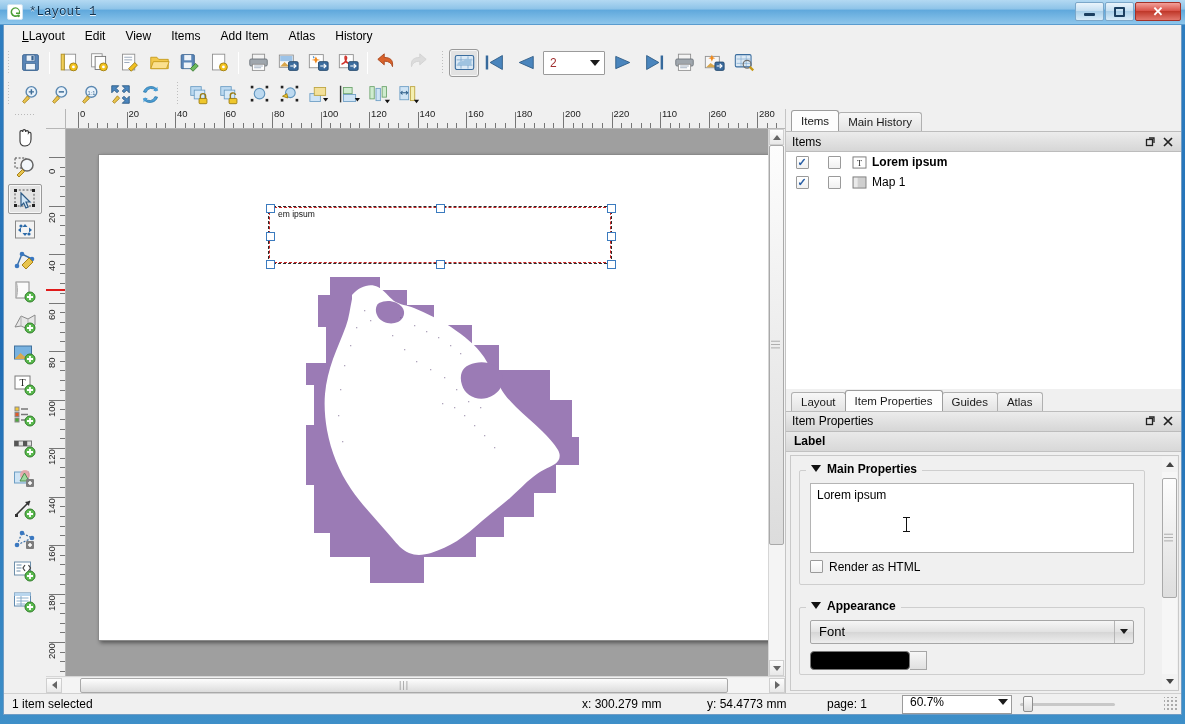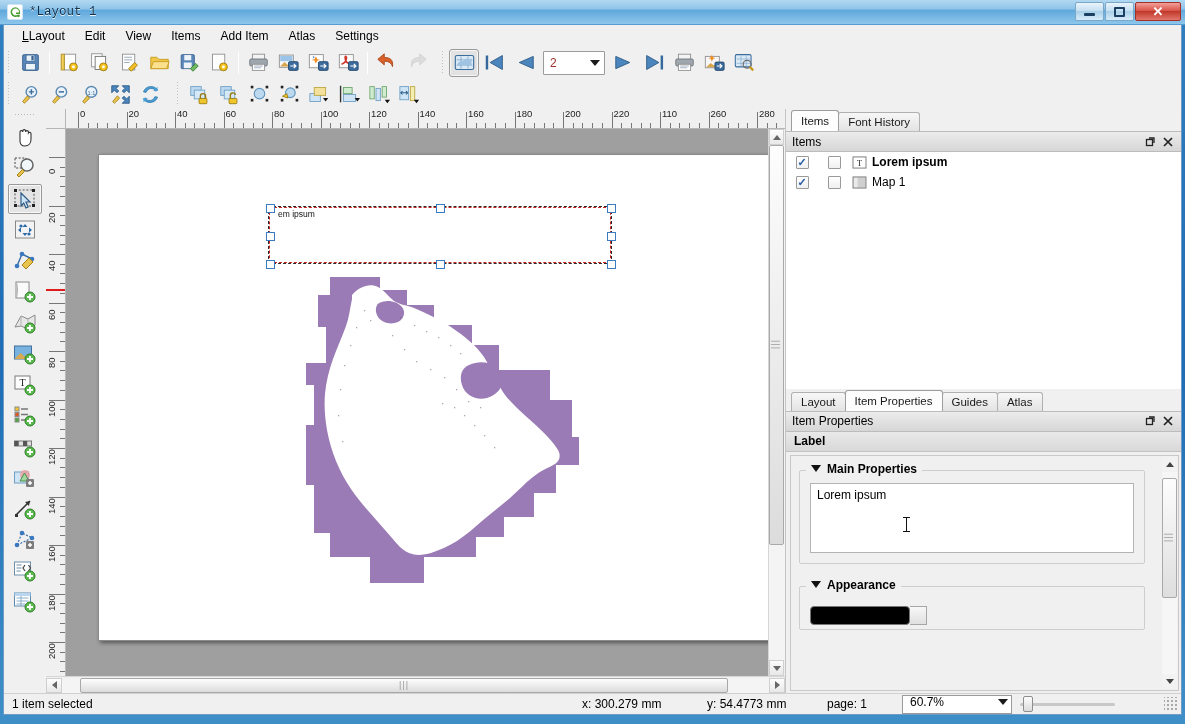--- a/index.html
+++ b/index.html
@@ -291,21 +291,21 @@
 
   <div class="client">
 
     <div class="menubar">
       <div class="menuitem"><u>L</u><span style="margin-left:-7.5px;padding-left:7.5px">Layout</span></div>
       <div class="menuitem"><span>Edit</span></div>
       <div class="menuitem"><span>View</span></div>
       <div class="menuitem"><span>Items</span></div>
       <div class="menuitem"><span>Add Item</span></div>
       <div class="menuitem"><span>Atlas</span></div>
-      <div class="menuitem"><span>Settings</span></div>
+      <div class="menuitem"><span>History</span></div>
     </div>
 
     <div class="toolbar-row">
       <div class="tb-grip"></div>
 
       <div class="tbtn">
         <svg width="21" height="21" viewBox="0 0 24 24">
           <rect x="3" y="3" width="18" height="18" rx="1.5" fill="#5a86b8" stroke="#37618f"></rect>
           <rect x="7" y="3.5" width="10" height="7" fill="#e9f0f7" stroke="#37618f" stroke-width=".8"></rect>
           <rect x="13" y="4.5" width="2.6" height="5" fill="#37618f"></rect>
@@ -986,21 +986,21 @@
         </div>
       </div>
 
       <div class="rdock">
 
         <div class="tabrow">
           <div class="tab active">
               <span>Items</span>
             </div>
           <div class="tab">
-              <span>Font History</span>
+              <span>Main History</span>
             </div>
         </div>
         <div class="dock-title">
           <span class="t">Items</span>
           <span class="dt-btn">
             <svg width="12" height="12" viewBox="0 0 12 12">
                 <rect x="2.5" y="3.5" width="6" height="6" fill="none" stroke="#222" stroke-width="1.3"></rect>
                 <path d="M5 2h5v5" fill="none" stroke="#222" stroke-width="1.3"></path>
               </svg>
           </span>
@@ -1082,26 +1082,36 @@
 
             <div class="grp" style="margin-top:14px;width:346px">
               <div class="grp-title">
                 <span class="tri"></span>
                 <span>Main Properties</span>
               </div>
               <div class="ta">
                 <span>Lorem ipsum</span>
                 <span class="ibeam"></span>
               </div>
+              <div class="chkrow">
+                <span class="cbx"></span>
+                <span>Render as HTML</span>
+              </div>
             </div>
 
             <div class="grp" style="margin-top:22px;width:346px;padding-bottom:4px">
               <div class="grp-title">
                 <span class="tri"></span>
                 <span>Appearance</span>
+              </div>
+              <div class="combo">
+                <span>Font</span>
+                <span class="arrowbox">
+                    <span class="caret-d" style="border-top-width:5px;border-left-width:4px;border-right-width:4px"></span>
+                  </span>
               </div>
               <div class="row">
 
                 <span class="colorbtn"></span>
                 <span class="colorarrow"></span>
               </div>
 
             </div>
 
             <div class="propscroll">

